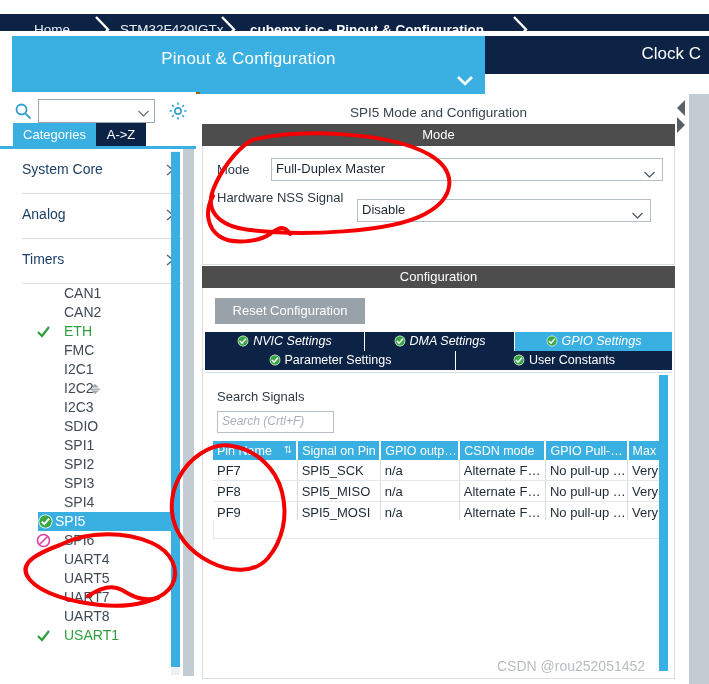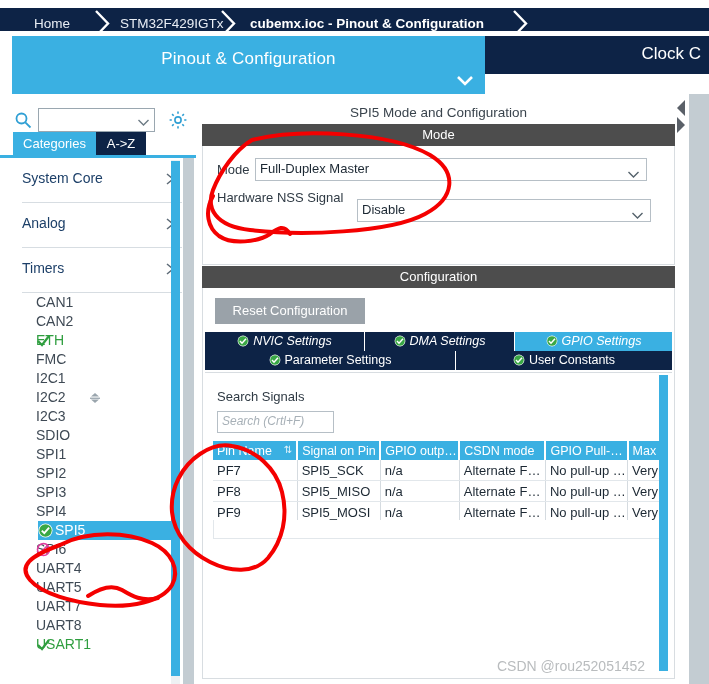--- a/index.html
+++ b/index.html
@@ -5,21 +5,21 @@
   html,body{margin:0;padding:0;}
   body{
     width:709px;height:684px;overflow:hidden;position:relative;
     font-family:"Liberation Sans", sans-serif;
     background:#ffffff;
     -webkit-font-smoothing:antialiased;
   }
 
   
   #breadcrumb{
-    position:absolute;left:0;top:8px;width:709px;height:31px;
+    position:absolute;left:0;top:14px;width:709px;height:31px;
     background:#0d2346;color:#ffffff;
   }
   .crumb{
     position:absolute;top:0;height:31px;line-height:31px;
     font-size:13.5px;white-space:nowrap;color:#e9eef5;
   }
   .crumb.bold{font-weight:bold;color:#ffffff;font-size:13.5px;}
   .chev{
     position:absolute;top:0;height:31px;width:22px;
   }
@@ -44,21 +44,21 @@
   #tab-clock{
     position:absolute;left:485px;top:5px;width:224px;height:38px;
     background:#0d2346;color:#ffffff;
   }
   #tab-clock .tlabel{
     position:absolute;right:8px;top:8px;font-size:17px;white-space:nowrap;
   }
 
   
   #leftpanel{
-    position:absolute;left:0;top:101px;width:196px;height:464px;
+    position:absolute;left:0;top:92px;width:196px;height:464px;
     background:#ffffff;border-right:4px solid #a16207;
   }
   #searchrow{position:absolute;left:0;top:4px;width:196px;height:30px;}
   #search-icon{position:absolute;left:14px;top:6px;width:18px;height:18px;}
   #cat-search-box{
     position:absolute;left:38px;top:3px;width:115px;height:22px;
     border:1px solid #9aa7b0;background:#ffffff;
   }
   #cat-search-box .cdown{position:absolute;right:4px;top:5px;width:13px;height:11px;}
   #gear-icon{position:absolute;left:168px;top:5px;width:20px;height:20px;}
@@ -84,21 +84,21 @@
   }
   .cat-group .cg-label{
     position:absolute;left:0;top:12px;font-size:14px;color:#1c3f68;
   }
   .cat-group .cg-arrow{position:absolute;right:6px;top:14px;width:12px;height:14px;}
 
   #grip{position:absolute;left:86px;top:232px;width:18px;height:12px;}
 
   .leaf{
     position:relative;height:19px;line-height:19px;
-    padding-left:36px;font-size:14px;color:#3f4a55;white-space:nowrap;
+    padding-left:64px;font-size:14px;color:#3f4a55;white-space:nowrap;
   }
   .leaf.sel{background:#3ab0e2;color:#ffffff;margin-left:38px;padding-left:17px;width:121px;}
   .leaf.ok{color:#2f9e3f;}
   .leaf .lico{position:absolute;left:36px;top:2px;width:15px;height:15px;}
   .leaf.sel .lico{left:0px;}
 
   #left-scrolltrack{
     position:absolute;right:16px;top:59px;width:9px;height:524px;background:#eef1f3;
   }
   #left-scrollthumb{
@@ -375,21 +375,21 @@
 </div>
 
 <div id="mainarea">
 
   <div id="panel-title">SPI5 Mode and Configuration</div>
 
   <div class="bar-head" id="mode-head">Mode</div>
 
   <div id="mode-body">
     <div class="field-label" style="left:14px;top:16px;">Mode</div>
-    <div class="field-box" style="left:52px;top:12px;width:390px;">
+    <div class="field-box" style="left:68px;top:12px;width:390px;">
       <span class="fval">Full-Duplex Master</span>
       <span class="cdown">
         <svg width="13" height="9" viewBox="0 0 13 9">
             <path d="M1.5 2 L6.5 7 L11.5 2" fill="none" stroke="#55626c" stroke-width="1.4"></path>
           </svg>
       </span>
     </div>
 
     <div class="field-label" style="left:14px;top:44px;">Hardware NSS Signal</div>
     <div class="field-box" style="left:154px;top:40px;width:292px;margin-top:13px;">

